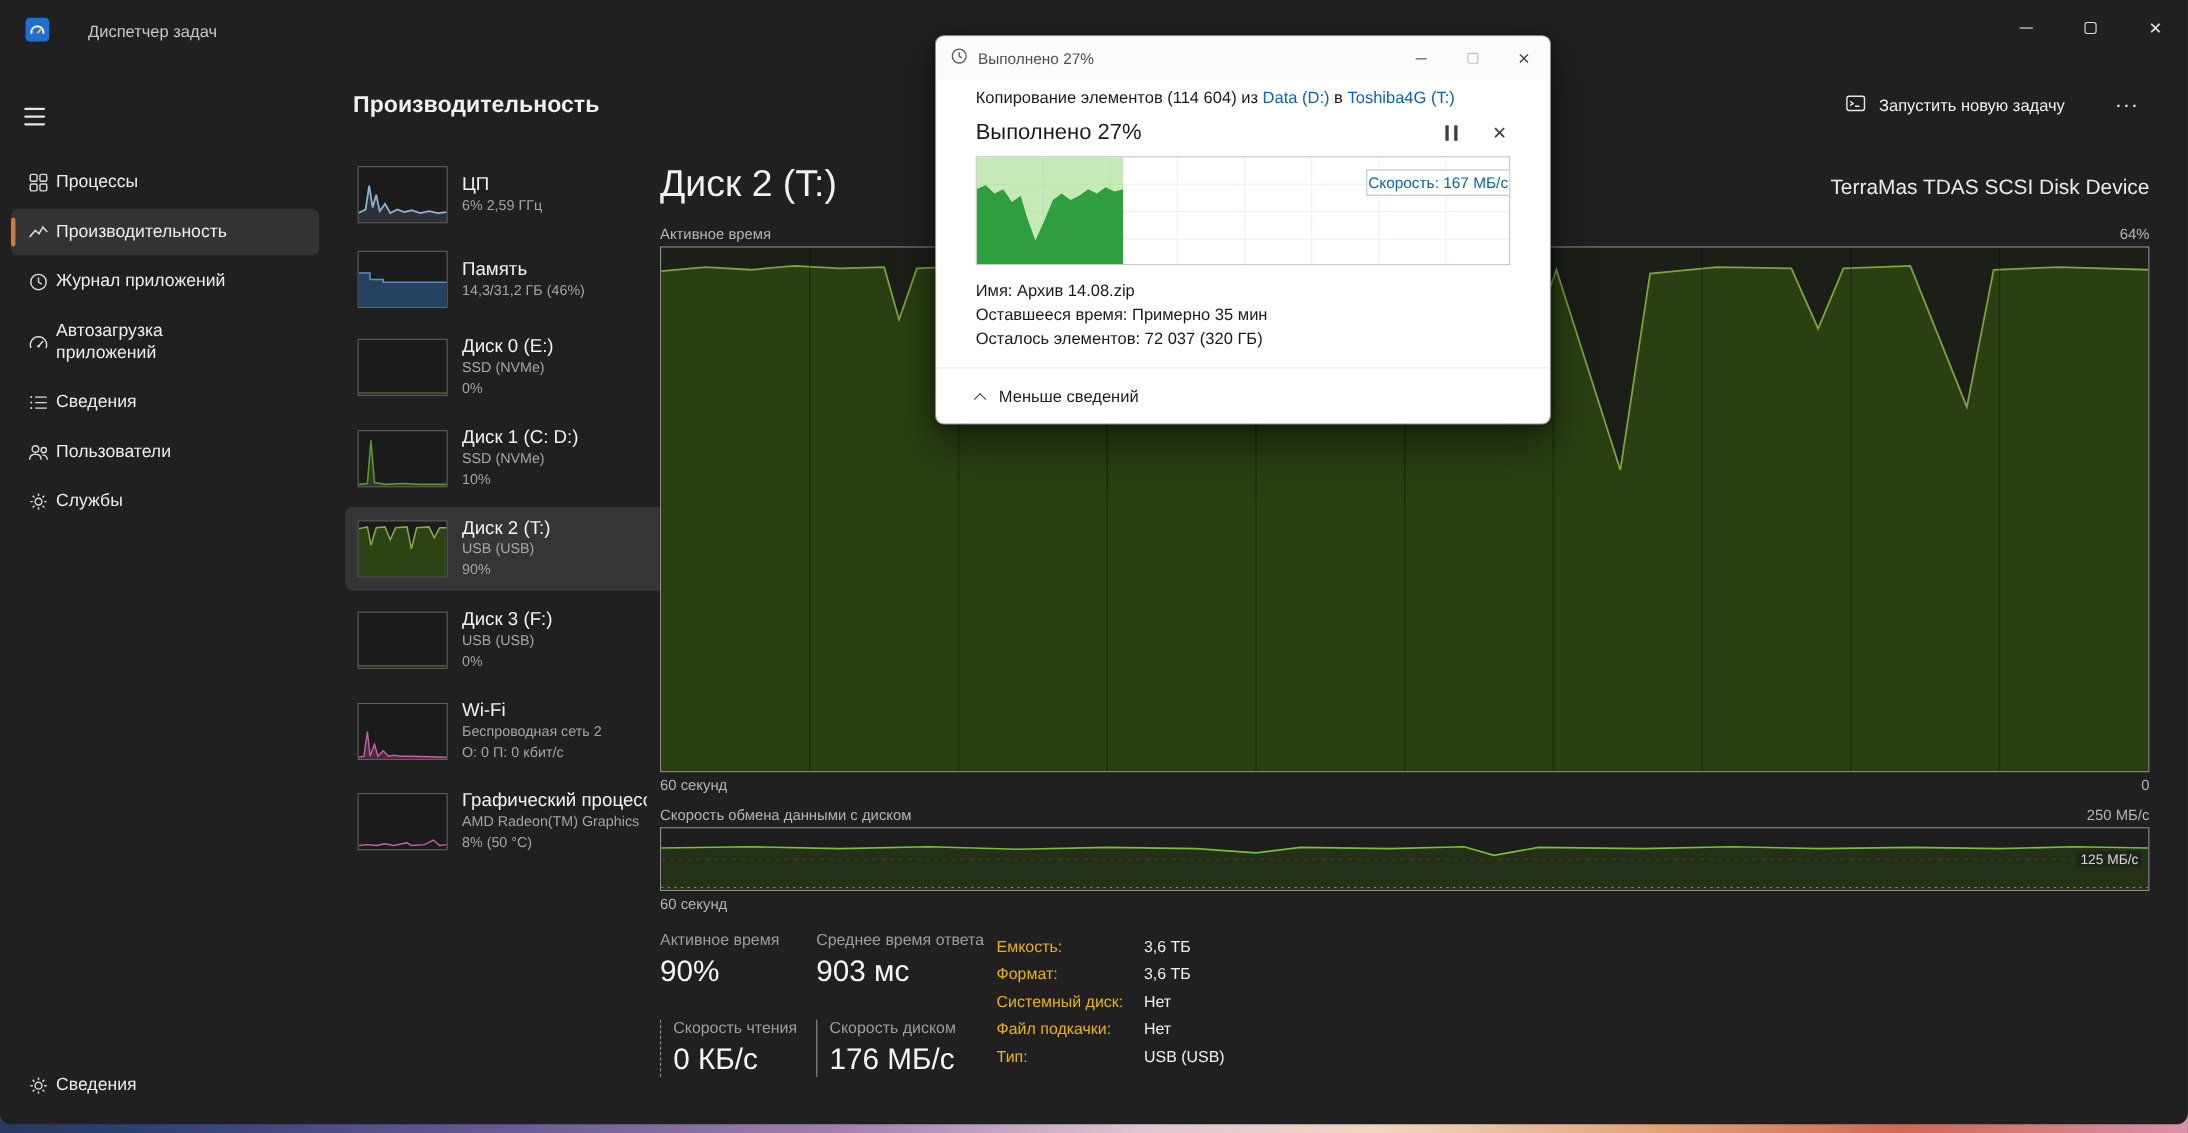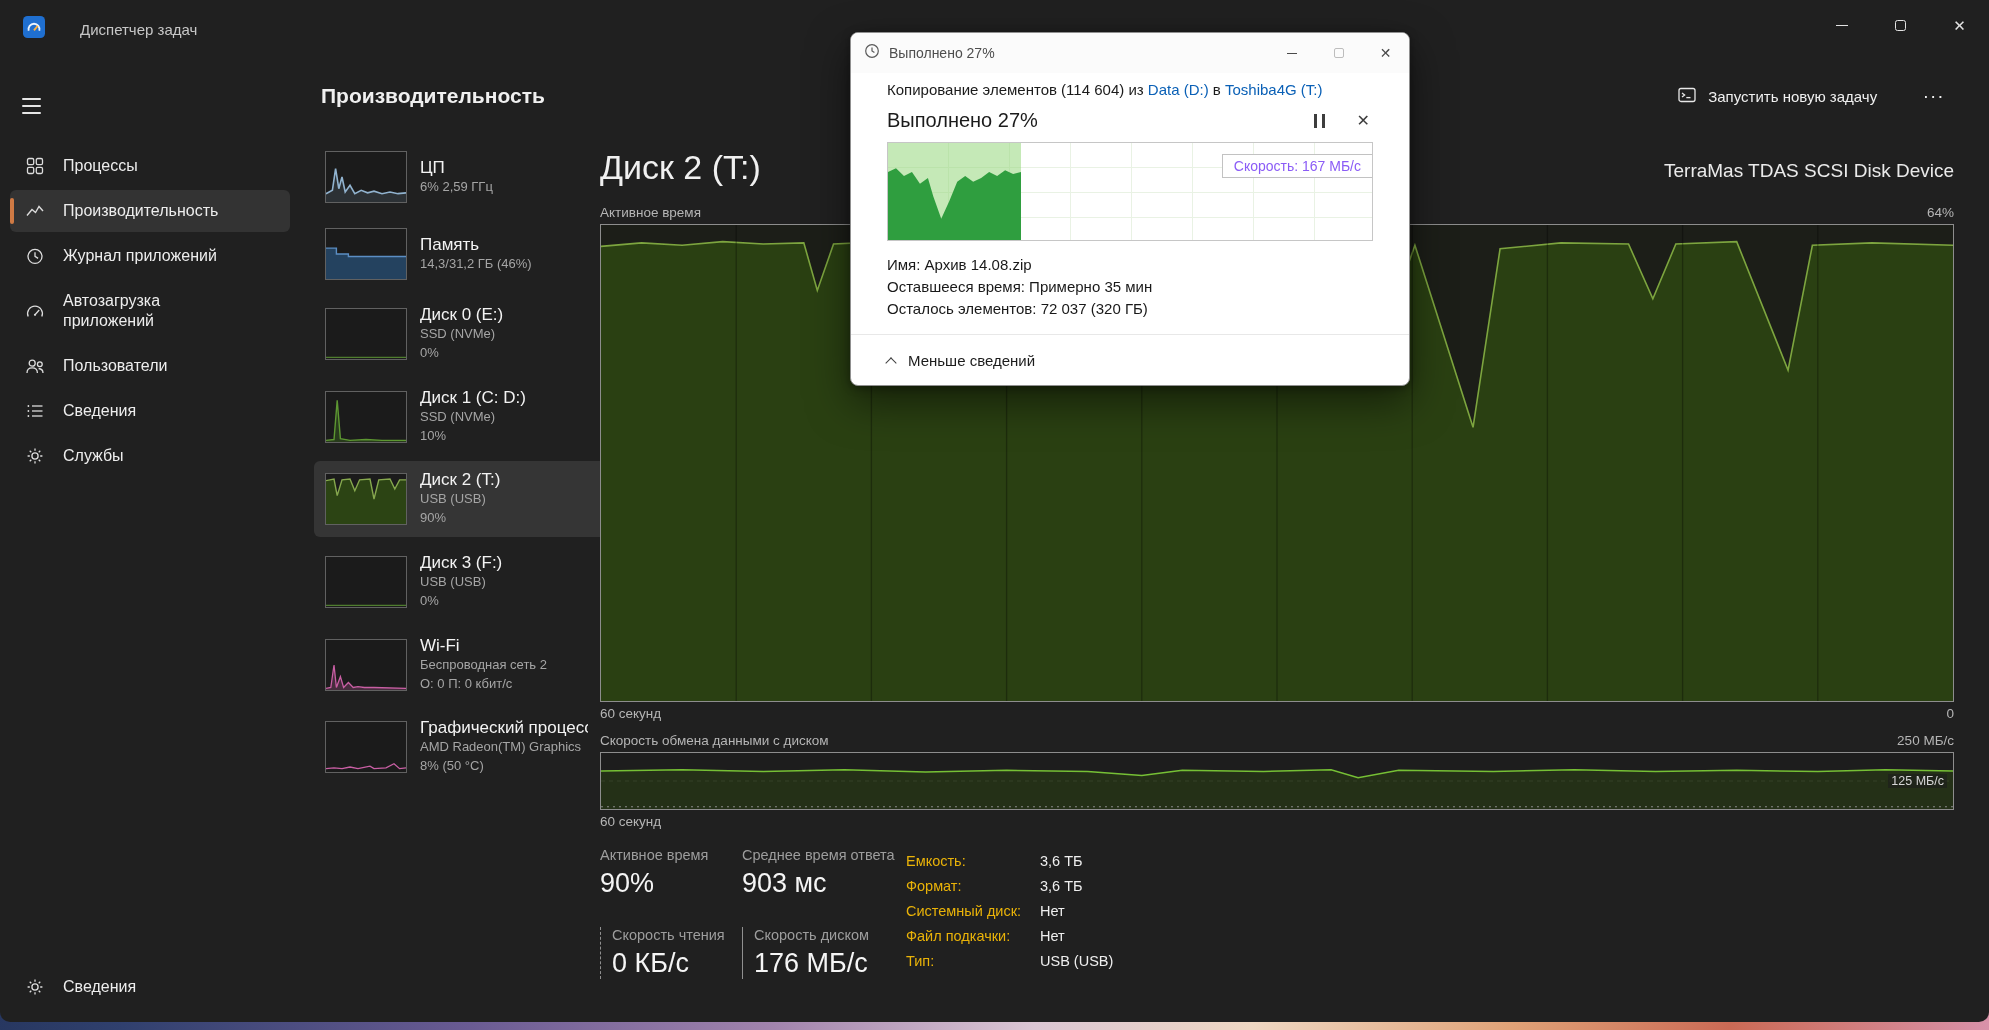--- a/index.html
+++ b/index.html
@@ -19,21 +19,21 @@
   .gmin-w { width:12px; border-top:1.4px solid #e3e3e3; display:block; }
   .gmax-w { width:11px; height:11px; border:1.4px solid #e3e3e3; border-radius:2.5px; display:block; }
   .gclose-w { font-size:15px; color:#e3e3e3; }
 
   
   .sidebar { position:absolute; left:0; top:56px; bottom:0; width:300px; }
   .hamburger { position:absolute; left:22px; top:32px; width:40px; height:36px;
     display:flex; flex-direction:column; justify-content:center; gap:5px; }
   .hamburger span { width:19px; height:1.7px; background:#e6e6e6; border-radius:1px; }
   .nav { position:absolute; top:86px; left:0; right:0; }
-  .nav-item { display:flex; align-items:center; gap:17px; padding:11px 14px; margin:3px 10px;
+  .nav-item { display:flex; align-items:center; gap:5px; padding:11px 14px; margin:3px 10px;
     border-radius:6px; position:relative; cursor:default; }
   .nav-item.selected { background:#333333; }
   .nav-item.selected::before { content:""; position:absolute; left:0; top:50%; transform:translateY(-50%);
     width:4px; height:26px; border-radius:3px; background:#cf7a44; }
   .nav-icon { width:22px; display:flex; justify-content:center; flex:none; }
   .nav-label { font-size:16px; color:#ededed; line-height:1.25; max-width:175px; }
   .settings-item { position:absolute; bottom:14px; left:10px; right:10px; margin:0; }
 
   
   .main { position:absolute; left:300px; top:56px; right:0; bottom:0; }
@@ -99,21 +99,21 @@
   .pause-btn { display:flex; gap:5px; }
   .pause-btn span { width:3px; height:14px; background:#3d3d3d; display:block; }
   .cancel-btn { font-size:16px; color:#3d3d3d; }
   .dlg-chart { margin-top:10px; height:99px; border:1px solid #c6c6c6; position:relative; background-color:#fff;
     background-image:linear-gradient(#e9f2e4 1px, transparent 1px), linear-gradient(90deg,#e9f2e4 1px, transparent 1px);
     background-size:61px 25px; background-position:-1px -1px; overflow:hidden; }
   .dlg-progressfill { position:absolute; left:0; top:0; bottom:0; width:27.5%; background:rgba(150,215,124,.55); }
   .dlg-area { position:absolute; left:0; top:0; bottom:0; width:27.5%; }
   .dlg-area svg { width:100%; height:100%; display:block; }
   .speed-badge { position:absolute; top:11px; right:-1px; background:#fff; border:1px solid #c2c2c2;
-    padding:3px 11px; font-size:14px; color:#8b5cf6; }
+    padding:3px 1px; font-size:14px; color:#0369a1; }
   .dlg-lines { margin-top:13px; font-size:15px; line-height:22px; color:#191919; }
   .dlg-divider { margin:14px -36px 0; border-top:1px solid #e8e8e8; }
   .dlg-footer { height:50px; display:flex; align-items:center; gap:13px; }
   .chev { width:8px; height:8px; border:solid #3f3f3f; border-width:0 1.4px 1.4px 0; transform:rotate(-135deg); margin-top:5px; display:block; }
   .dlg-footer span.txt { font-size:15px; color:#1c1c1c; }
 </style>
 </head>
 <body>
 
 <div class="screen">
@@ -189,41 +189,41 @@
                 <line x1="10" y1="13.8" x2="14.2" y2="9"></line>
                 <circle cx="10" cy="13.8" r="1.1" fill="#dcdcdc" stroke="none"></circle>
               </svg>
           </span>
           <span class="nav-label">Автозагрузка приложений</span>
         </div>
 
         <div class="nav-item">
           <span class="nav-icon">
             <svg width="20" height="20" viewBox="0 0 20 20" fill="none" stroke="#dcdcdc" stroke-width="1.3">
-                <circle cx="7.2" cy="7.2" r="3"></circle>
-                <path d="M2,17 c0,-3.4 2.3,-5.1 5.2,-5.1 s5.2,1.7 5.2,5.1"></path>
-                <circle cx="14.8" cy="8.2" r="2.4"></circle>
-                <path d="M13.6,12.5 c2.8,0.3 4.4,1.9 4.4,4.5"></path>
-              </svg>
-          </span>
-          <span class="nav-label">Пользователи</span>
-        </div>
-
-        <div class="nav-item">
-          <span class="nav-icon">
-            <svg width="20" height="20" viewBox="0 0 20 20" fill="none" stroke="#dcdcdc" stroke-width="1.3">
                 <line x1="7" y1="5" x2="17.5" y2="5"></line>
                 <line x1="7" y1="10" x2="17.5" y2="10"></line>
                 <line x1="7" y1="15" x2="17.5" y2="15"></line>
                 <circle cx="3.4" cy="5" r="0.9" fill="#dcdcdc" stroke="none"></circle>
                 <circle cx="3.4" cy="10" r="0.9" fill="#dcdcdc" stroke="none"></circle>
                 <circle cx="3.4" cy="15" r="0.9" fill="#dcdcdc" stroke="none"></circle>
               </svg>
           </span>
           <span class="nav-label">Сведения</span>
+        </div>
+
+        <div class="nav-item">
+          <span class="nav-icon">
+            <svg width="20" height="20" viewBox="0 0 20 20" fill="none" stroke="#dcdcdc" stroke-width="1.3">
+                <circle cx="7.2" cy="7.2" r="3"></circle>
+                <path d="M2,17 c0,-3.4 2.3,-5.1 5.2,-5.1 s5.2,1.7 5.2,5.1"></path>
+                <circle cx="14.8" cy="8.2" r="2.4"></circle>
+                <path d="M13.6,12.5 c2.8,0.3 4.4,1.9 4.4,4.5"></path>
+              </svg>
+          </span>
+          <span class="nav-label">Пользователи</span>
         </div>
 
         <div class="nav-item">
           <span class="nav-icon">
             <svg width="20" height="20" viewBox="0 0 20 20" fill="none" stroke="#dcdcdc" stroke-width="1.3">
                 <circle cx="10" cy="10" r="3.1"></circle>
                 <path d="M10,2.6 v2.2 M10,15.2 v2.2 M2.6,10 h2.2 M15.2,10 h2.2 M4.7,4.7 l1.6,1.6 M13.7,13.7 l1.6,1.6 M15.3,4.7 l-1.6,1.6 M6.3,13.7 l-1.6,1.6"></path>
               </svg>
           </span>
           <span class="nav-label">Службы</span>

